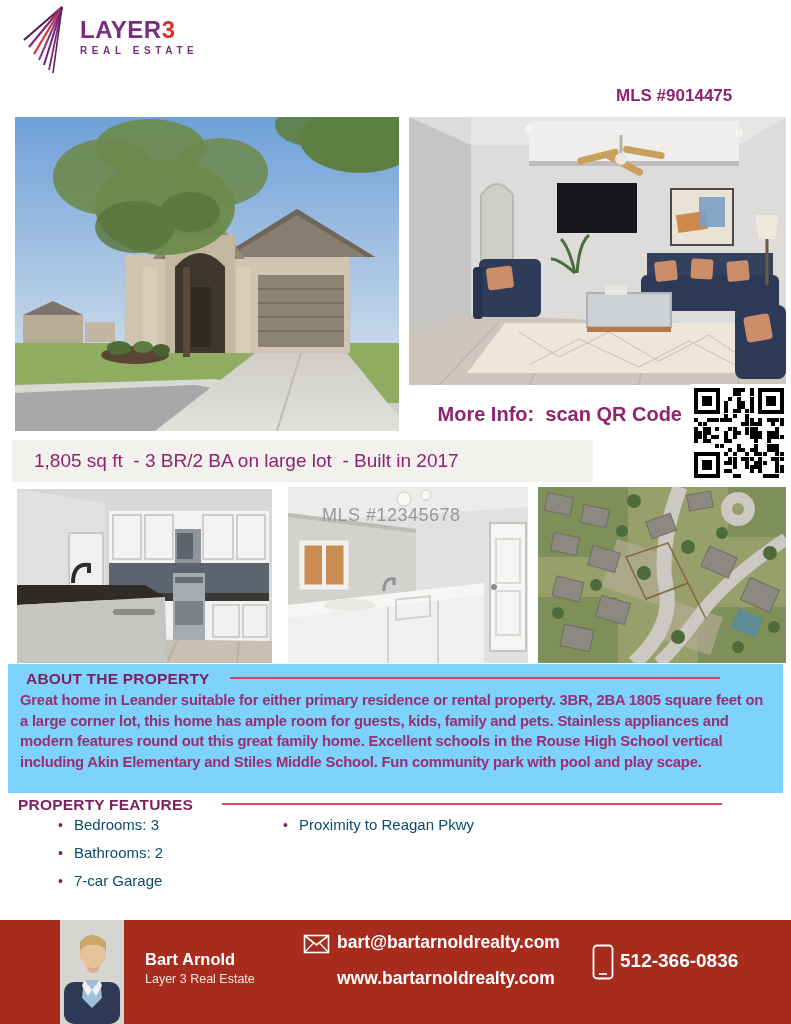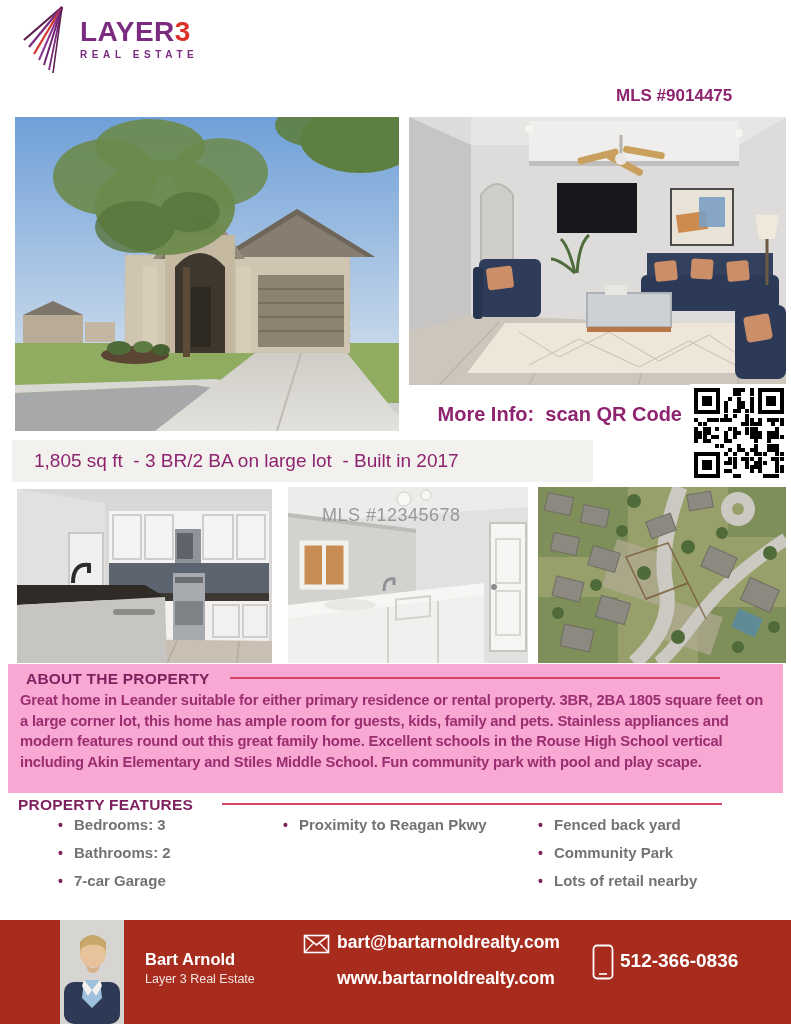--- a/index.html
+++ b/index.html
@@ -6,21 +6,21 @@
   html,body { background:#ffffff; }
   .page {
     position:relative; width:791px; height:1024px; margin:0 auto;
     background:#ffffff; overflow:hidden;
     font-family:"Liberation Sans", "DejaVu Sans", sans-serif;
   }
   
   .logo-wrap { position:absolute; left:22px; top:4px; width:240px; height:70px; }
   .logo-icon { position:absolute; left:0; top:0; }
   .logo-text { position:absolute; left:58px; top:14px; }
-  .logo-main { font-size:28px; font-weight:700; letter-spacing:.5px; color:#7B2C80; line-height:1; }
+  .logo-main { font-size:24px; font-weight:700; letter-spacing:.5px; color:#7B2C80; line-height:1; }
   .logo-main .n3 { color:#DC3128; }
   .logo-sub { font-size:10px; font-weight:600; letter-spacing:4.6px; color:#7B2C80; margin-top:3px; }
   .page-title {
     position:absolute; left:20px; top:74px; font-size:30px; font-weight:800;
     color:#7E1F5E; white-space:pre; letter-spacing:-.3px;
   }
   .mls { position:absolute; left:616px; top:86px; font-size:17px; font-weight:700; color:#8E2470; }
 
   
   .photo { position:absolute; overflow:hidden; background:#cfcfcf; }
@@ -54,38 +54,38 @@
   .price-bar {
     position:absolute; left:12px; top:440px; width:581px; height:42px;
     background:#F3F1EE; display:flex; align-items:center; padding-left:12px;
   }
   .price { font-size:28px; font-weight:800; color:#7E1F5E; letter-spacing:-.5px; }
   .price-details { font-size:19px; font-weight:500; color:#8E2470; margin-left:10px; white-space:pre; }
 
   
   .about-box {
     position:absolute; left:8px; top:664px; width:775px; height:129px;
-    background:#f9a8d4;
+    background:#7dd3fc;
   }
   .sec-heading { font-size:15.5px; font-weight:700; color:#7E1F5E; letter-spacing:.2px; }
   .about-heading { position:absolute; left:18px; top:6px; }
   .rule { position:absolute; height:2px; background:#D84468; }
   .about-rule { left:222px; top:13px; width:490px; }
   .about-body {
     position:absolute; left:12px; top:26px; width:752px;
     font-size:14.8px; font-weight:700; color:#9A2E70; line-height:20.5px; letter-spacing:-.2px;
   }
 
   
   .features-heading { position:absolute; left:18px; top:796px; }
   .features-rule { left:222px; top:803px; width:500px; }
   .feat-col { position:absolute; top:816px; list-style:none; }
   .feat-col li {
     position:relative; padding-left:16px; margin-bottom:10px;
-    font-size:15px; font-weight:700; color:#737373; line-height:18px;
+    font-size:15px; font-weight:400; color:#0c4a6e; line-height:18px;
   }
   .feat-col li::before { content:"•"; position:absolute; left:0; top:0; font-size:14px; color:#7E1F5E; }
   .col-1 { left:58px; } .col-2 { left:283px; } .col-3 { left:538px; }
 
   
   .footer { position:absolute; left:0; top:920px; width:791px; height:104px; background:#A72C1E; }
   .agent-photo { position:absolute; left:60px; top:0; width:64px; height:104px; background:#D7D5D1; overflow:hidden; }
   .agent-name { position:absolute; left:145px; top:30px; font-size:16.5px; font-weight:700; color:#ffffff; }
   .agent-company { position:absolute; left:145px; top:52px; font-size:12.5px; font-weight:400; color:#f3e4e0; }
   .mail-icon { position:absolute; left:303px; top:14px; }
@@ -574,25 +574,20 @@
   <div class="rule features-rule"></div>
 
   <ul class="feat-col col-1">
     <li>Bedrooms: 3</li>
     <li>Bathrooms: 2</li>
     <li>7-car Garage</li>
   </ul>
   <ul class="feat-col col-2">
     <li>Proximity to Reagan Pkwy</li>
   </ul>
-  <ul class="feat-col col-3">
-    <li>Fenced back yard</li>
-    <li>Community Park</li>
-    <li>Lots of retail nearby</li>
-  </ul>
 
   <div class="footer">
     <div class="agent-photo">
       <svg width="64" height="104" viewBox="0 0 64 104">
         <rect width="64" height="104" fill="#D7D5D1"></rect>
         <path d="M20 22 Q32 8 46 22 L46 34 Q32 26 20 34 Z" fill="#C2A269"></path>
         <circle cx="33" cy="34" r="13" fill="#E8C29A"></circle>
         <path d="M20 30 Q22 16 33 16 Q45 16 46 30 Q40 24 33 25 Q26 24 20 30 Z" fill="#C9A86A"></path>
         <path d="M26 45 q7 6 14 0 l-2 6 q-5 4 -10 0 Z" fill="#D9B089"></path>
         <rect x="4" y="62" width="56" height="42" rx="10" fill="#2E3A55"></rect>

